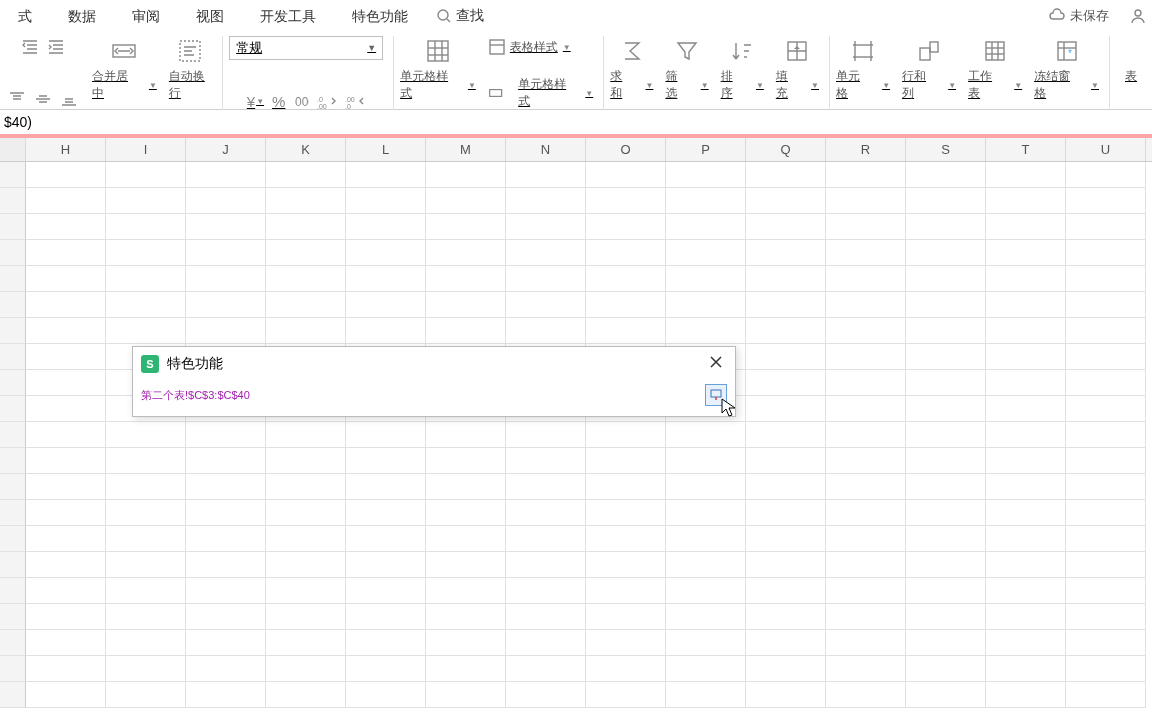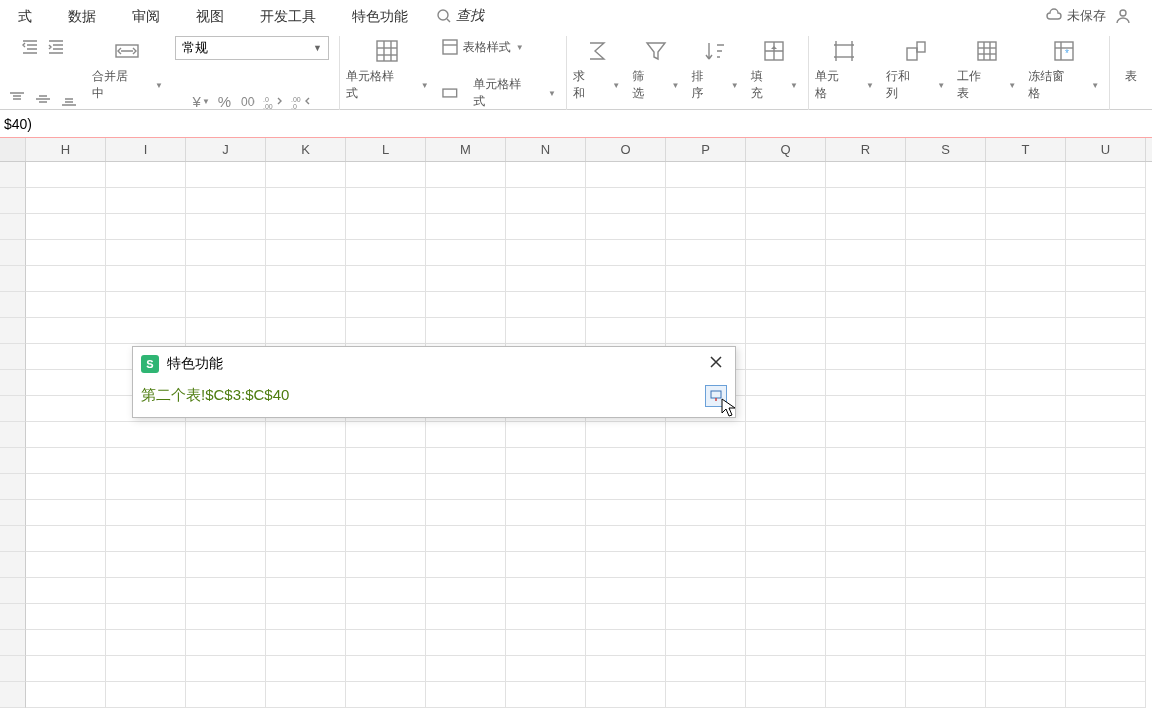--- a/index.html
+++ b/index.html
@@ -1,56 +1,56 @@
 <!DOCTYPE html>
 <html><head>
 <meta charset="utf-8">
 <style>
 * { margin: 0; padding: 0; box-sizing: border-box; font-family: "Microsoft YaHei", "SimSun", Arial, sans-serif; }
 body { width: 1152px; height: 720px; overflow: hidden; background: #fff; position: relative; }
 
 .menubar { display: flex; align-items: center; height: 32px; background: #fff; font-size: 14px; color: #333; padding-left: 0; }
 .menubar-item { padding: 0 18px; cursor: pointer; line-height: 32px; }
-.menubar-search { display: flex; align-items: center; margin-left: 10px; font-style: italic; }
+.menubar-search { display: flex; align-items: center; margin-left: 10px; }
 .menubar-search svg { margin-right: 4px; }
-.menubar-right { margin-left: auto; display: flex; align-items: center; padding-right: 20px; gap: 8px; }
+.menubar-right { margin-left: auto; display: flex; align-items: center; padding-right: 5px; gap: 20px; }
 .unsaved { display: flex; align-items: center; gap: 4px; font-size: 13px; color: #555; }
 
 .ribbon { display: flex; align-items: flex-start; height: 78px; background: #fff; border-bottom: 1px solid #d0d0d0; padding: 4px 0 0 0; }
-.ribbon-group { display: flex; flex-direction: column; align-items: center; padding: 0 6px; height: 74px; justify-content: space-between; }
+.ribbon-group { display: flex; flex-direction: column; align-items: center; padding: 0 6px; height: 74px; justify-content: space-between; text-decoration: underline; }
 .ribbon-group.split { border-right: 1px solid #e0e0e0; padding-right: 10px; }
 .ribbon-big { display: flex; flex-direction: column; align-items: center; gap: 2px; }
 .ribbon-big-icon { width: 30px; height: 30px; display: flex; align-items: center; justify-content: center; }
 .ribbon-label { font-size: 12px; color: #555; display: flex; align-items: center; gap: 15px; }
 .ribbon-small-row { display: flex; gap: 4px; }
 .ribbon-small-icon { width: 22px; height: 22px; display: flex; align-items: center; justify-content: center; }
 .number-format-box { position: relative; }
 .combo { width: 154px; height: 24px; border: 1px solid #c0c0c0; font-size: 13px; padding: 2px 6px; display: flex; align-items: center; justify-content: space-between; background: #fff; }
 .combo-arrow { font-size: 9px; color: #666; }
 .currency-row { display: flex; gap: 8px; margin-top: 8px; align-items: center; font-size: 15px; color: #888; }
 .currency-row span { display: flex; align-items: center; }
 .drop-tri { font-size: 8px; margin-left: 1px; color: #888; }
 
-.formula-bar { height: 28px; border-bottom: 1px solid #fca5a5; display: flex; align-items: center; padding-left: 4px; font-size: 14px; }
+.formula-bar { height: 28px; border-bottom: 4px solid #fca5a5; display: flex; align-items: center; padding-left: 4px; font-size: 14px; }
 
 .grid-area { position: relative; height: calc(720px - 32px - 78px - 28px); overflow: hidden; }
 .col-headers { display: flex; height: 24px; background: #f4f4f4; border-bottom: 1px solid #ccc; }
 .col-header { width: 80px; flex: 0 0 80px; border-right: 1px solid #d9d9d9; text-align: center; font-size: 13px; color: #555; line-height: 24px; }
 .col-header:first-child { width: 26px; flex: 0 0 26px; background: #eee; }
 .rows { }
 .row { display: flex; height: 26px; }
 .cell { width: 80px; flex: 0 0 80px; border-right: 1px solid #e1e1e1; border-bottom: 1px solid #e1e1e1; }
 .row .cell:first-child { width: 26px; flex: 0 0 26px; background: #f4f4f4; border-right: 1px solid #ccc; }
 
 .dialog { position: absolute; left: 132px; top: 208px; width: 604px; background: #fff; border: 1px solid #bbb; box-shadow: 2px 2px 8px rgba(0,0,0,0.15); }
 .dialog-title { display: flex; align-items: center; padding: 6px 8px; font-size: 14px; }
 .dialog-title-icon { width: 18px; height: 18px; background: #2fb573; border-radius: 3px; display: flex; align-items: center; justify-content: center; color: #fff; font-size: 11px; font-weight: bold; margin-right: 8px; }
 .dialog-close { margin-left: auto; cursor: pointer; padding: 2px 4px; }
 .dialog-body { padding: 4px 8px 10px 8px; display: flex; align-items: center; gap: 6px; }
-.dialog-input { flex: 1; font-size: 15px; color: #4d7c0f; padding: 2px 0; }
+.dialog-input { flex: 1; font-size: 11px; color: #a21caf; padding: 2px 0; }
 .collapse-btn { width: 22px; height: 22px; border: 1px solid #6aa0d8; background: #e8f1fb; display: flex; align-items: center; justify-content: center; cursor: pointer; }
 
 .cursor-arrow { position: absolute; left: 721px; top: 260px; pointer-events: none; }
 
 .icon-stroke { stroke: #888; stroke-width: 1.4; fill: none; }
 </style>
 </head>
 <body>
 
 <div class="menubar">
@@ -122,20 +122,31 @@
             <path d="M8 14h12M8 11l-3 3 3 3M20 11l3 3-3 3" class="icon-stroke"></path>
           </svg>
         </div>
       <div class="ribbon-label">
           <span>合并居中</span>
           <span class="drop-tri">▼</span>
         </div>
     </div>
   </div>
 
+  <div class="ribbon-group split">
+    <div class="ribbon-big">
+      <div class="ribbon-big-icon">
+          <svg width="28" height="28" viewBox="0 0 28 28">
+            <rect x="4" y="4" width="20" height="20" stroke-dasharray="2 2" class="icon-stroke"></rect>
+            <path d="M8 10h12M8 14h8M8 18h10" class="icon-stroke"></path>
+          </svg>
+        </div>
+      <div class="ribbon-label">自动换行</div>
+    </div>
+  </div>
 
   <div class="ribbon-group split number-format-box">
     <div class="combo">
       <span>常规</span>
         <span class="combo-arrow">▼</span>
     </div>
     <div class="currency-row">
       <span>¥ <span class="drop-tri">▼</span></span>
       <span>%</span>
       <span>

